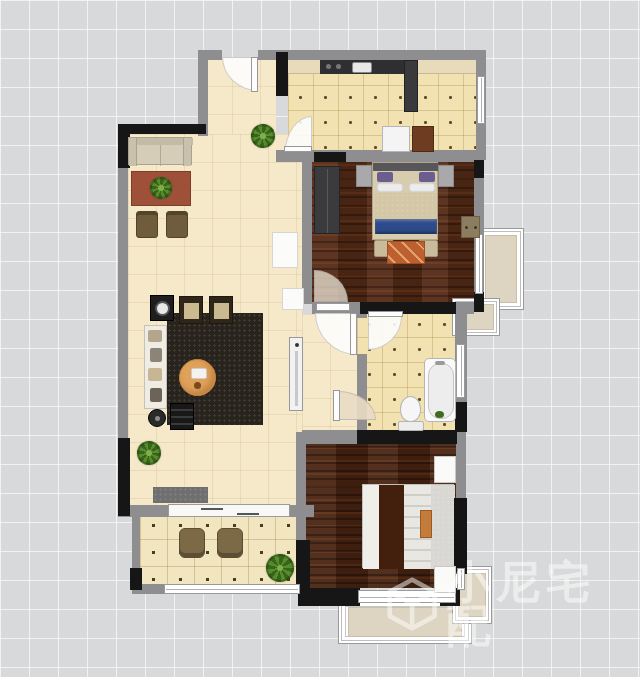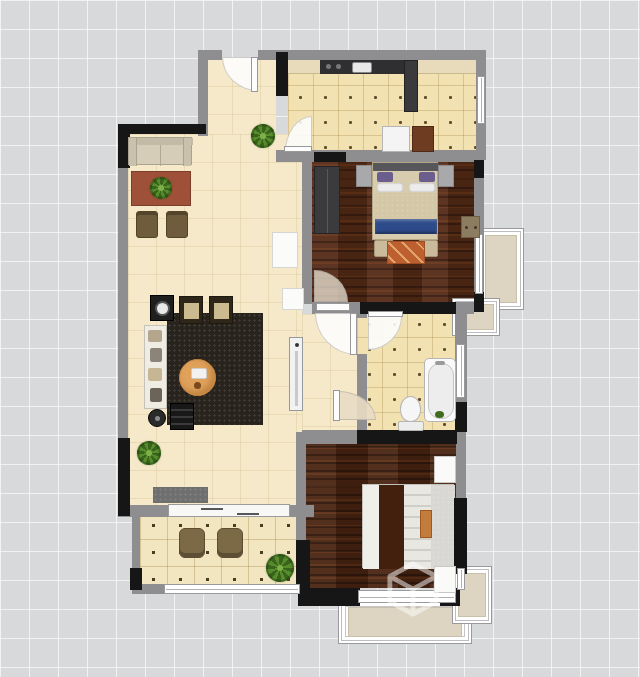--- a/index.html
+++ b/index.html
@@ -253,15 +253,16 @@
   <div class="f" style="left:217px;top:528px;width:26px;height:30px;background:#7c6a47;border:1px solid #5e4e30;border-radius:6px;box-shadow:inset 0 -4px 0 rgba(0,0,0,.25);"></div>
   <div class="f plant" style="left:266px;top:554px;width:28px;height:28px;"></div>
 
   <div class="watermark" style="left:386px;top:560px;">
     <svg width="54" height="58" viewBox="0 0 56 60">
       <g fill="none" stroke="#ffffff" stroke-width="5" stroke-linejoin="round">
         <path d="M28 4 L52 17 L52 43 L28 56 L4 43 L4 17 Z"></path>
         <path d="M28 30 L52 17 M28 30 L28 56 M28 30 L4 17"></path>
       </g>
     </svg>
+    <span class="wm-text">小尼宅配</span>
   </div>
 
 </div>
 
 </body></html>

